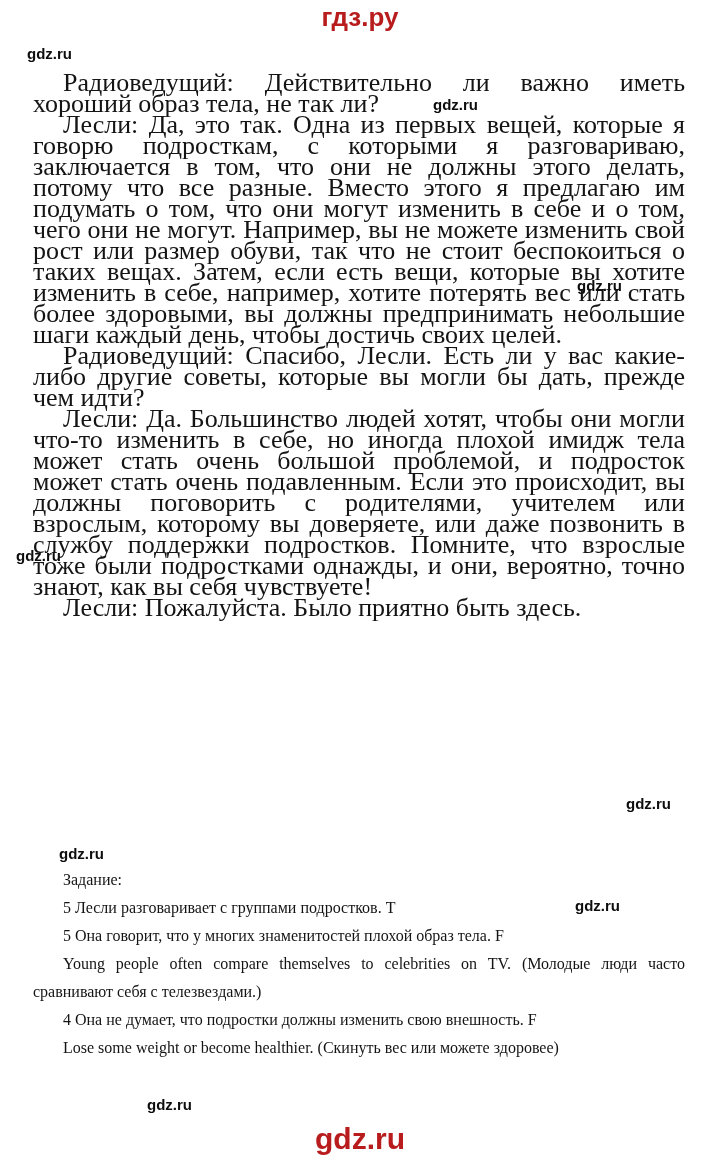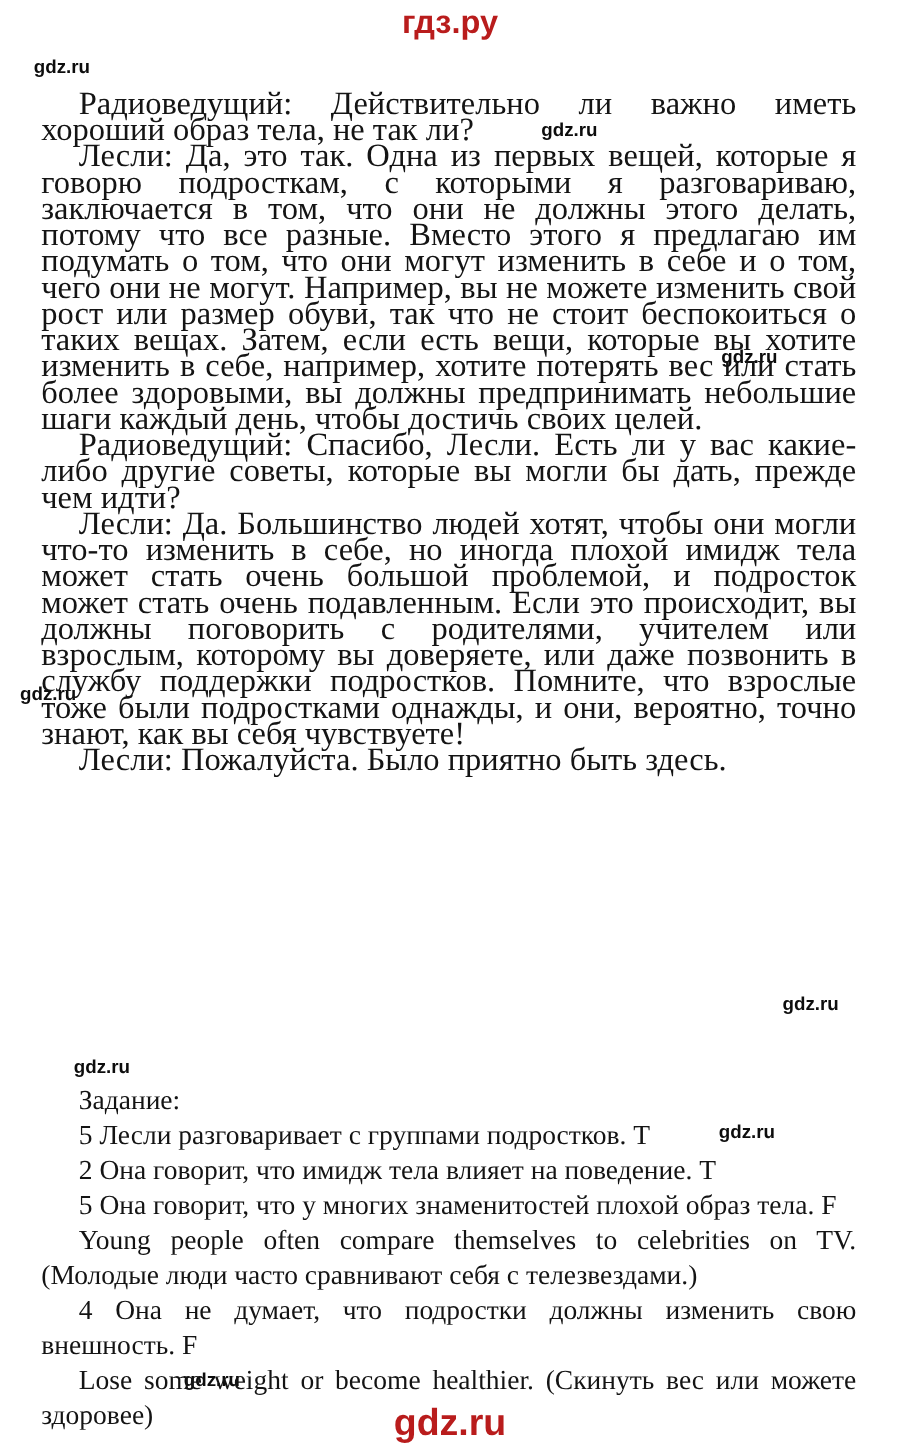--- a/index.html
+++ b/index.html
@@ -40,21 +40,21 @@
     font-size: 26px;
     line-height: 21px;
     text-align: justify;
     margin-top: 20px;
   }
   .task {
     position: absolute;
     left: 33px;
     top: 866px;
     width: 652px;
-    font-size: 22px;
+    font-size: 16px;
     line-height: 28px;
     text-align: justify;
   }
   .dialogue p, .task p {
     margin: 0;
     padding: 0;
     text-indent: 30px;
   }
   
   .wm-1 { left: 27px;  top: 45px;   }
@@ -86,21 +86,20 @@
     <p>Радиоведущий: Действительно ли важно иметь хороший образ тела, не так ли?</p>
     <p>Лесли: Да, это так. Одна из первых вещей, которые я говорю подросткам, с которыми я разговариваю, заключается в том, что они не должны этого делать, потому что все разные. Вместо этого я предлагаю им подумать о том, что они могут изменить в себе и о том, чего они не могут. Например, вы не можете изменить свой рост или размер обуви, так что не стоит беспокоиться о таких вещах. Затем, если есть вещи, которые вы хотите изменить в себе, например, хотите потерять вес или стать более здоровыми, вы должны предпринимать небольшие шаги каждый день, чтобы достичь своих целей.</p>
     <p>Радиоведущий: Спасибо, Лесли. Есть ли у вас какие-либо другие советы, которые вы могли бы дать, прежде чем идти?</p>
     <p>Лесли: Да. Большинство людей хотят, чтобы они могли что-то изменить в себе, но иногда плохой имидж тела может стать очень большой проблемой, и подросток может стать очень подавленным. Если это происходит, вы должны поговорить с родителями, учителем или взрослым, которому вы доверяете, или даже позвонить в службу поддержки подростков. Помните, что взрослые тоже были подростками однажды, и они, вероятно, точно знают, как вы себя чувствуете!</p>
     <p>Лесли: Пожалуйста. Было приятно быть здесь.</p>
   </div>
 
   <div class="task">
     <p>Задание:</p>
     <p>5 Лесли разговаривает с группами подростков. Т</p>
-    <p>2 Она говорит, что имидж тела влияет на поведение. Т</p>
     <p>5 Она говорит, что у многих знаменитостей плохой образ тела. F</p>
     <p>Young people often compare themselves to celebrities on TV. (Молодые люди часто сравнивают себя с телезвездами.)</p>
     <p>4 Она не думает, что подростки должны изменить свою внешность. F</p>
     <p>Lose some weight or become healthier. (Скинуть вес или можете здоровее)</p>
   </div>
 
   <div class="logo footer-logo">gdz.ru</div>
 
 </div>
 

